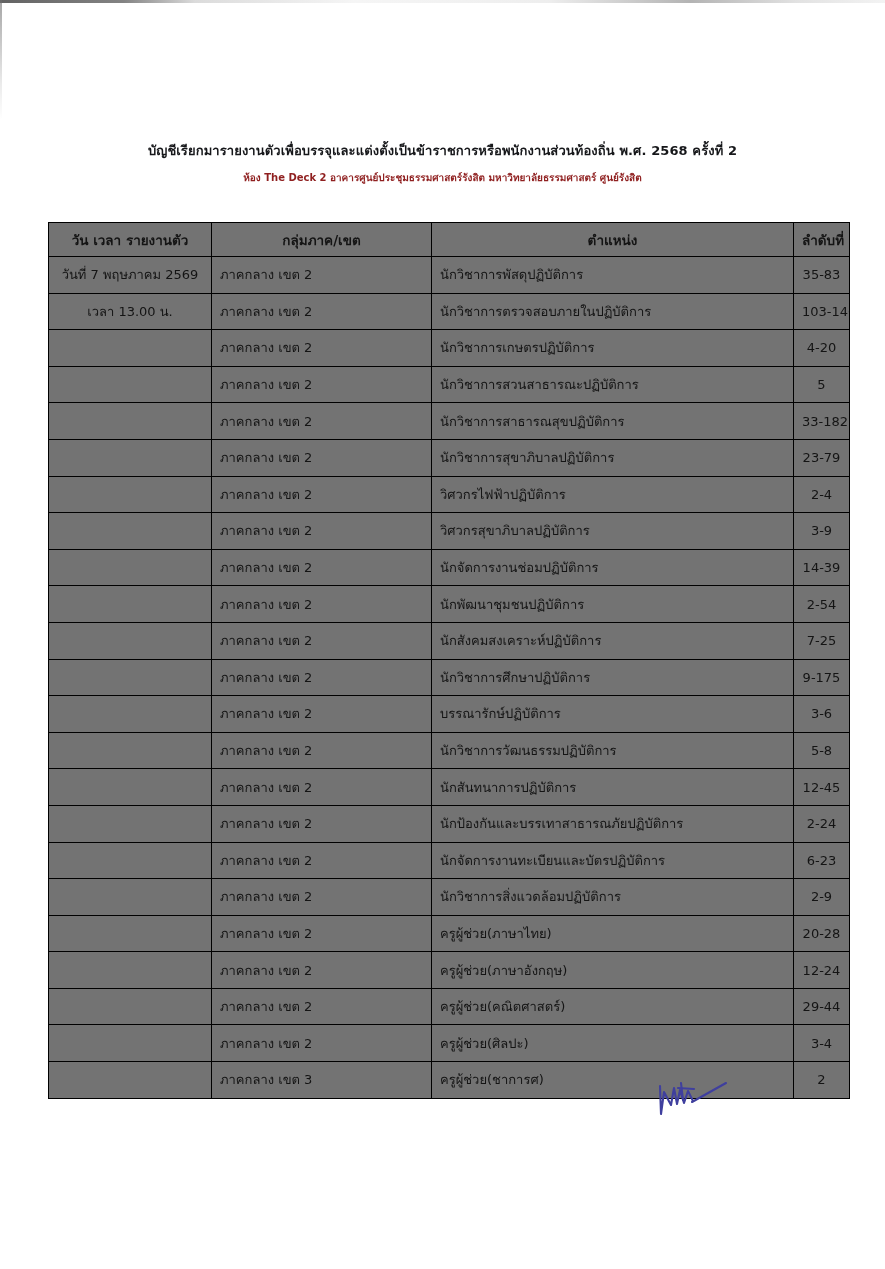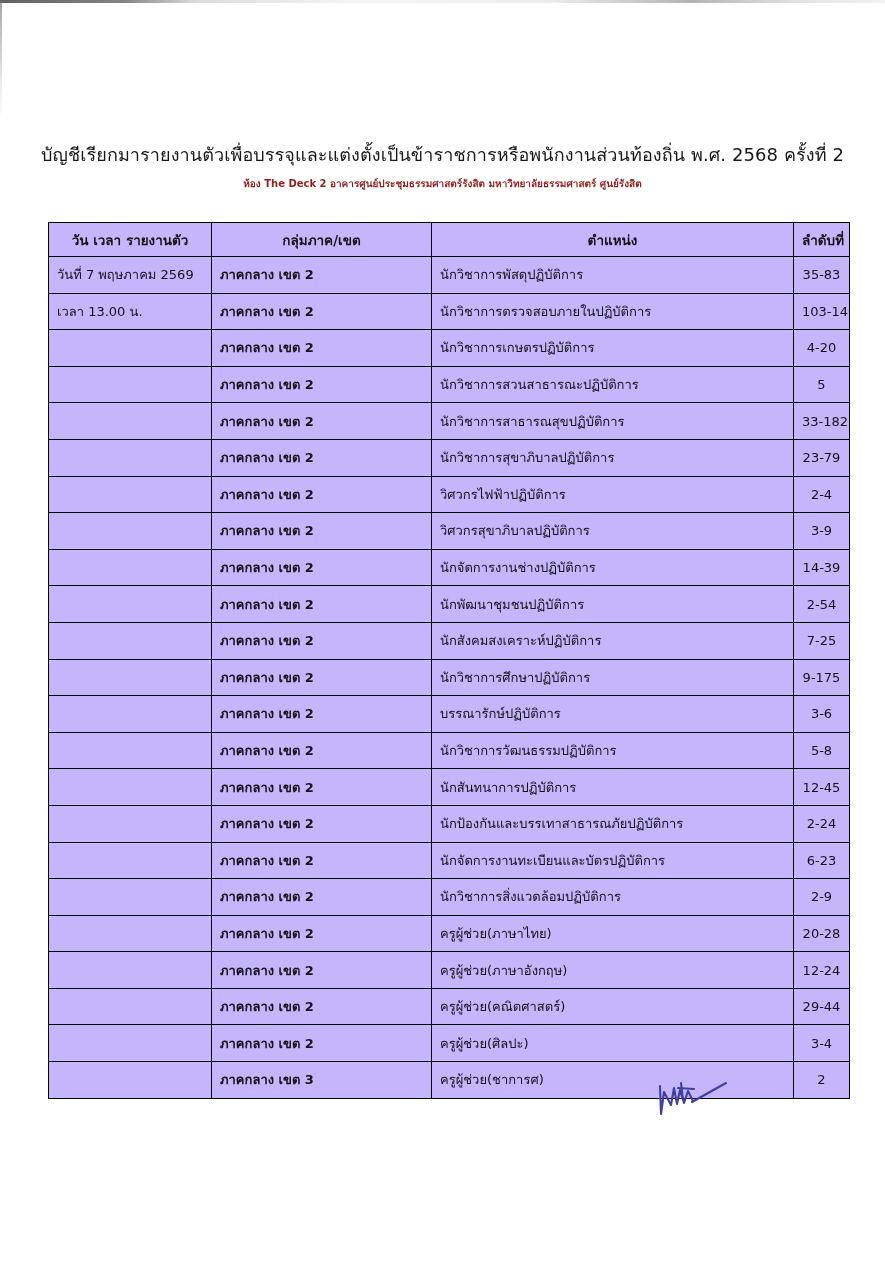--- a/index.html
+++ b/index.html
@@ -42,22 +42,22 @@
   }
 
   
   .title-block {
     position: absolute;
     left: 0; top: 143px;
     width: 885px;
     text-align: center;
   }
   .doc-title {
-    font-size: 18px;
-    font-weight: normal;
+    font-size: 13px;
+    font-weight: bold;
     color: #16171a;
     letter-spacing: .1px;
     line-height: 1.3;
     white-space: nowrap;
   }
   .doc-subtitle {
     margin-top: 11px;
     font-size: 10px;
     font-weight: bold;
     color: #8f1f1f;
@@ -69,21 +69,21 @@
   .table-wrap {
     position: absolute;
     left: 48px;
     top: 222px;
     width: 801px;
   }
   table.report-table {
     width: 801px;
     border-collapse: collapse;
     table-layout: fixed;
-    background: #c4b5fd;
+    background: #737373;
   }
   table.report-table th,
   table.report-table td {
     border: 1px solid #000000;
     padding: 0 8px;
     font-size: 13px;
     color: #141414;
     vertical-align: middle;
     overflow: hidden;
     white-space: nowrap;
@@ -97,27 +97,26 @@
   table.report-table tbody td {
     height: 35.6px;
   }
 
   .col-datetime { width: 163px; }
   .col-group    { width: 220px; }
   .col-position { width: 362px; }
   .col-order    { width: 56px; }
 
   td.cell-datetime {
-    text-align: left;
+    text-align: center;
     font-size: 13px;
   }
   td.cell-group {
     text-align: left;
     font-size: 12.5px;
-    font-weight: bold;
   }
   td.cell-position {
     text-align: left;
     font-size: 13.5px;
     margin-top: 28px;
   }
   td.cell-order {
     text-align: center;
     font-size: 13px;
   }
@@ -206,21 +205,21 @@
           </tr>
           <tr>
             <td class="cell-datetime"></td>
             <td class="cell-group">ภาคกลาง เขต 2</td>
             <td class="cell-position">วิศวกรสุขาภิบาลปฏิบัติการ</td>
             <td class="cell-order">3-9</td>
           </tr>
           <tr>
             <td class="cell-datetime"></td>
             <td class="cell-group">ภาคกลาง เขต 2</td>
-            <td class="cell-position">นักจัดการงานช่างปฏิบัติการ</td>
+            <td class="cell-position">นักจัดการงานช่อมปฏิบัติการ</td>
             <td class="cell-order">14-39</td>
           </tr>
           <tr>
             <td class="cell-datetime"></td>
             <td class="cell-group">ภาคกลาง เขต 2</td>
             <td class="cell-position">นักพัฒนาชุมชนปฏิบัติการ</td>
             <td class="cell-order">2-54</td>
           </tr>
           <tr>
             <td class="cell-datetime"></td>

